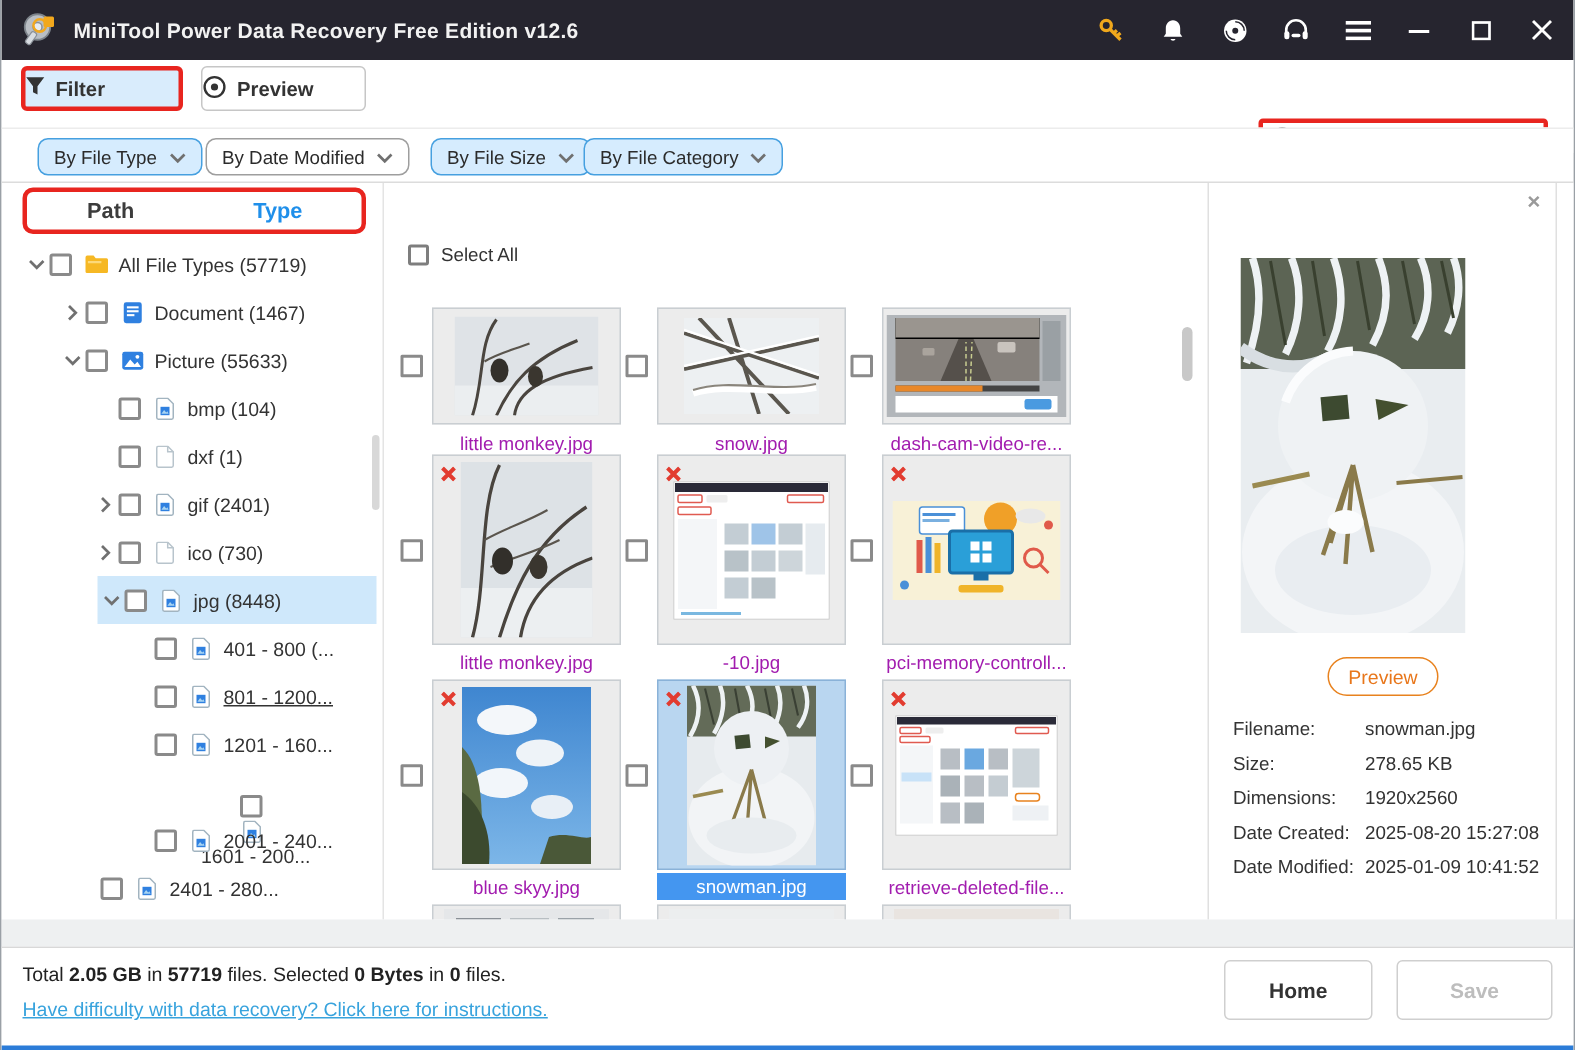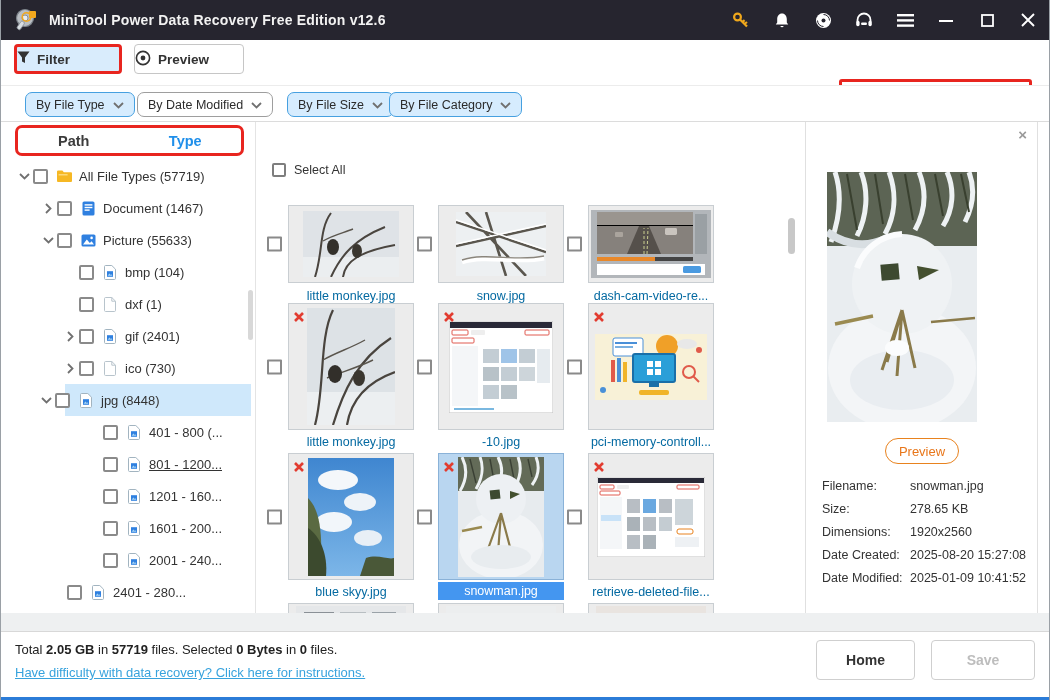--- a/index.html
+++ b/index.html
@@ -54,21 +54,21 @@
   .sa-cb{width:14px;height:14px;border:2px solid #7e7e7e;border-radius:2px;background:#fff;cursor:pointer;}
   .item{position:absolute;width:126px;}
   .cellbox{position:relative;width:126px;background:#ececec;border:1px solid #c9ced2;
            display:flex;align-items:center;justify-content:center;overflow:hidden;}
   .item.selected .cellbox{background:#b9d6f0;border-color:#8ab2d8;}
   .item-cb{position:absolute;left:-21px;top:50%;transform:translateY(-50%);width:15px;height:15px;
            border:2px solid #8a8a8a;border-radius:1px;background:#fff;cursor:pointer;}
   .xmark{position:absolute;left:6px;top:5px;display:none;z-index:3;}
   .item.deleted .xmark{display:block;}
   .fname{position:absolute;left:50%;transform:translateX(-50%);white-space:nowrap;font-size:12.5px;
-         color:#0369a1;text-align:center;}
+         color:#a21caf;text-align:center;}
   .item.selected .fname{left:0;transform:none;width:126px;background:#4496f0;color:#fff;
                         padding:2px 0;font-size:12.5px;}
   .grid-scroll{position:absolute;left:531px;top:96px;width:7px;height:36px;background:#c8c8c8;border-radius:4px;}
   
   .ppanel{position:absolute;left:804px;top:0;width:233px;height:491px;border-left:1px solid #e0e0e0;
           border-right:1px solid #e0e0e0;background:#fff;}
   .ppanel .close{position:absolute;right:10px;top:4px;font-size:15px;color:#9a9a9a;cursor:pointer;font-weight:bold;}
   .pimg{position:absolute;left:21px;top:50px;width:150px;height:250px;}
   .pv-btn{position:absolute;left:79px;top:316px;width:74px;height:26px;border:1.5px solid #e8821e;
           border-radius:13px;background:#fff;color:#e8761a;font-size:13px;display:flex;
@@ -312,21 +312,21 @@
             </span>
             <span class="tr-cb"></span>
             <span class="tr-ic">
               <svg width="12" height="15" viewBox="0 0 12 15">
                 <path d="M0.5 1.6 Q0.5 0.5 1.6 0.5 L7.8 0.5 L11.5 4.2 L11.5 13.4 Q11.5 14.5 10.4 14.5 L1.6 14.5 Q0.5 14.5 0.5 13.4 Z" fill="#fff" stroke="#b8c4cc"></path>
                 <path d="M7.8 0.5 L7.8 4.2 L11.5 4.2" fill="none" stroke="#b8c4cc"></path>
               </svg>
             </span>
             <span>ico (730)</span>
           </div>
-          <div class="tree-row" style="padding-left: 36px; background: linear-gradient(rgb(207, 232, 251), rgb(207, 232, 251)) 64px 0px / 186px 100% no-repeat;">
+          <div class="tree-row" style="padding-left: 64px; background: linear-gradient(rgb(207, 232, 251), rgb(207, 232, 251)) 64px 0px / 186px 100% no-repeat;">
             <span class="tr-chev">
               <svg width="11" height="7" viewBox="0 0 11 7">
                 <path d="M1 1 L5.5 5.5 L10 1" fill="none" stroke="#707070" stroke-width="1.8"></path>
               </svg>
             </span>
             <span class="tr-cb"></span>
             <span class="tr-ic">
               <svg width="12" height="15" viewBox="0 0 12 15">
                 <path d="M0.5 1.6 Q0.5 0.5 1.6 0.5 L7.8 0.5 L11.5 4.2 L11.5 13.4 Q11.5 14.5 10.4 14.5 L1.6 14.5 Q0.5 14.5 0.5 13.4 Z" fill="#fff" stroke="#a2b4c0"></path>
                 <rect x="3" y="6.2" width="6" height="5.6" fill="#2f80e0"></rect>
@@ -364,21 +364,21 @@
             <span class="tr-cb"></span>
             <span class="tr-ic">
               <svg width="12" height="15" viewBox="0 0 12 15">
                 <path d="M0.5 1.6 Q0.5 0.5 1.6 0.5 L7.8 0.5 L11.5 4.2 L11.5 13.4 Q11.5 14.5 10.4 14.5 L1.6 14.5 Q0.5 14.5 0.5 13.4 Z" fill="#fff" stroke="#a2b4c0"></path>
                 <rect x="3" y="6.2" width="6" height="5.6" fill="#2f80e0"></rect>
                 <path d="M3.6 10.8 L5.4 8.4 L6.8 10 L7.6 9.2 L8.4 10.8 Z" fill="#a8d4f2"></path>
               </svg>
             </span>
             <span>1201 - 160...</span>
           </div>
-          <div class="tree-row" style="padding-left: 84px;">
+          <div class="tree-row" style="padding-left: 84px; flex-direction: column;">
             <span class="tr-chev"></span>
             <span class="tr-cb"></span>
             <span class="tr-ic">
               <svg width="12" height="15" viewBox="0 0 12 15">
                 <path d="M0.5 1.6 Q0.5 0.5 1.6 0.5 L7.8 0.5 L11.5 4.2 L11.5 13.4 Q11.5 14.5 10.4 14.5 L1.6 14.5 Q0.5 14.5 0.5 13.4 Z" fill="#fff" stroke="#a2b4c0"></path>
                 <rect x="3" y="6.2" width="6" height="5.6" fill="#2f80e0"></rect>
                 <path d="M3.6 10.8 L5.4 8.4 L6.8 10 L7.6 9.2 L8.4 10.8 Z" fill="#a8d4f2"></path>
               </svg>
             </span>
             <span>1601 - 200...</span>

